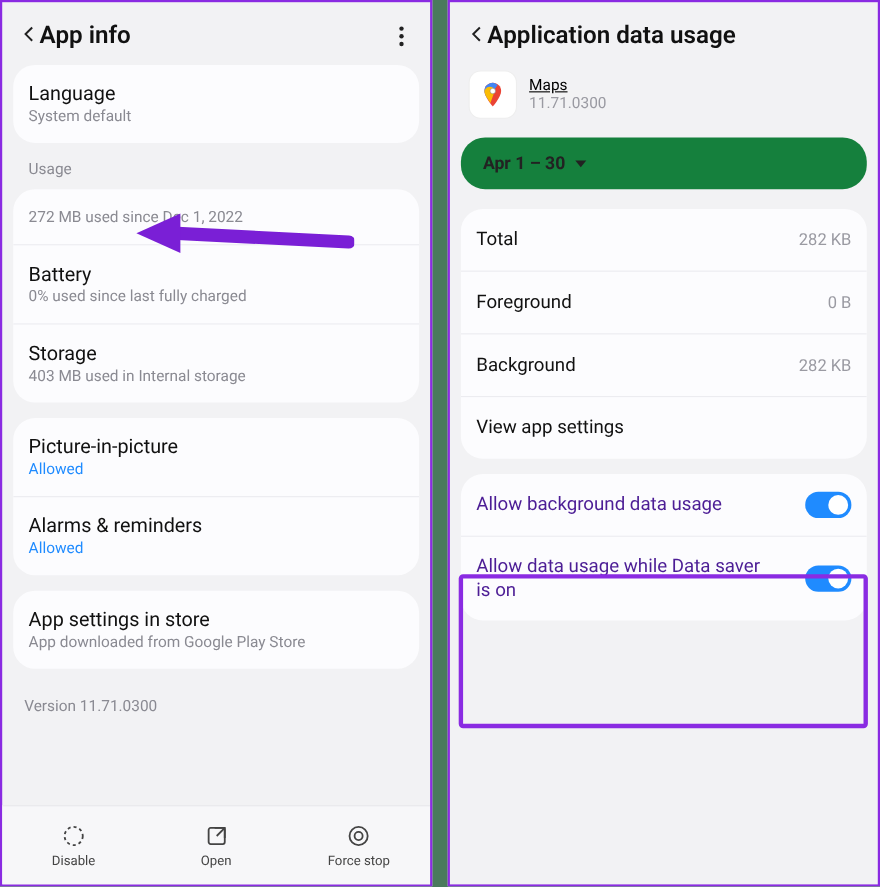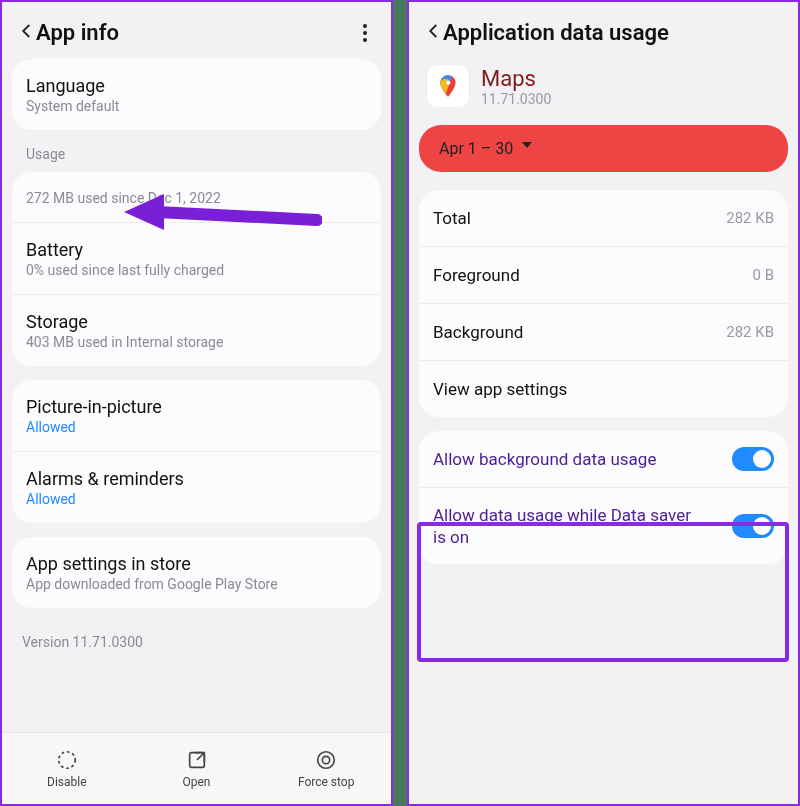--- a/index.html
+++ b/index.html
@@ -119,26 +119,26 @@
   .switch {
     width: 42px; height: 24px; border-radius: 12px; background:#1f8bff;
     position:relative;
   }
   .switch::after {
     content:""; position:absolute; right:3px; top:3px;
     width:18px; height:18px; border-radius:50%; background:#fff;
   }
 
   .date-pill {
-    background:#ef4444;
+    background:#15803d;
     border-radius: 22px;
     margin: 0 10px 18px 10px;
     padding: 14px 20px;
-    display:flex; align-items:flex-start; gap:8px;
-    font-size:16px; color:#222;
+    display:flex; align-items:center; gap:8px;
+    font-size:16px; color:#222;font-weight:bold;
   }
   .date-pill svg { width:12px; height:12px; }
 
   
   .arrow-wrap { position:absolute; left:120px; top:188px; pointer-events:none; }
   .arrow-svg { width: 200px; height: 60px; }
 
   
   .hl {
     position:absolute;
@@ -254,21 +254,21 @@
   <div class="app-id">
     <div class="app-icon">
       <svg width="26" height="26" viewBox="0 0 24 24">
         <path d="M12 2 C8 2 5 5 5 9 C5 14 12 22 12 22 C12 22 19 14 19 9 C19 5 16 2 12 2 Z" fill="#ea4335"></path>
         <path d="M12 2 C8 2 5 5 5 9 C5 11 6 13 8 16 L16 4 C15 3 13.5 2 12 2 Z" fill="#4285f4"></path>
         <path d="M5 9 C5 12 8 16 10 19 L14 8 C12 5 9 5 7 6 C6 7 5 8 5 9 Z" fill="#fbbc04"></path>
         <circle cx="12" cy="9" r="2.3" fill="#fff" stroke="#777" stroke-width="0.4"></circle>
       </svg>
     </div>
     <div>
-      <div style="font-size:22px;color:#7f1d1d;">Maps</div>
+      <div style="font-size:14px;color:#000000;text-decoration:underline;">Maps</div>
       <div style="font-size:14px;color:#9a9aa2;">11.71.0300</div>
     </div>
   </div>
 
   <div class="date-pill">
     <span>Apr 1 – 30</span>
     <svg viewBox="0 0 12 12">
         <polygon points="1,3 11,3 6,9" fill="#222"></polygon>
       </svg>
   </div>

